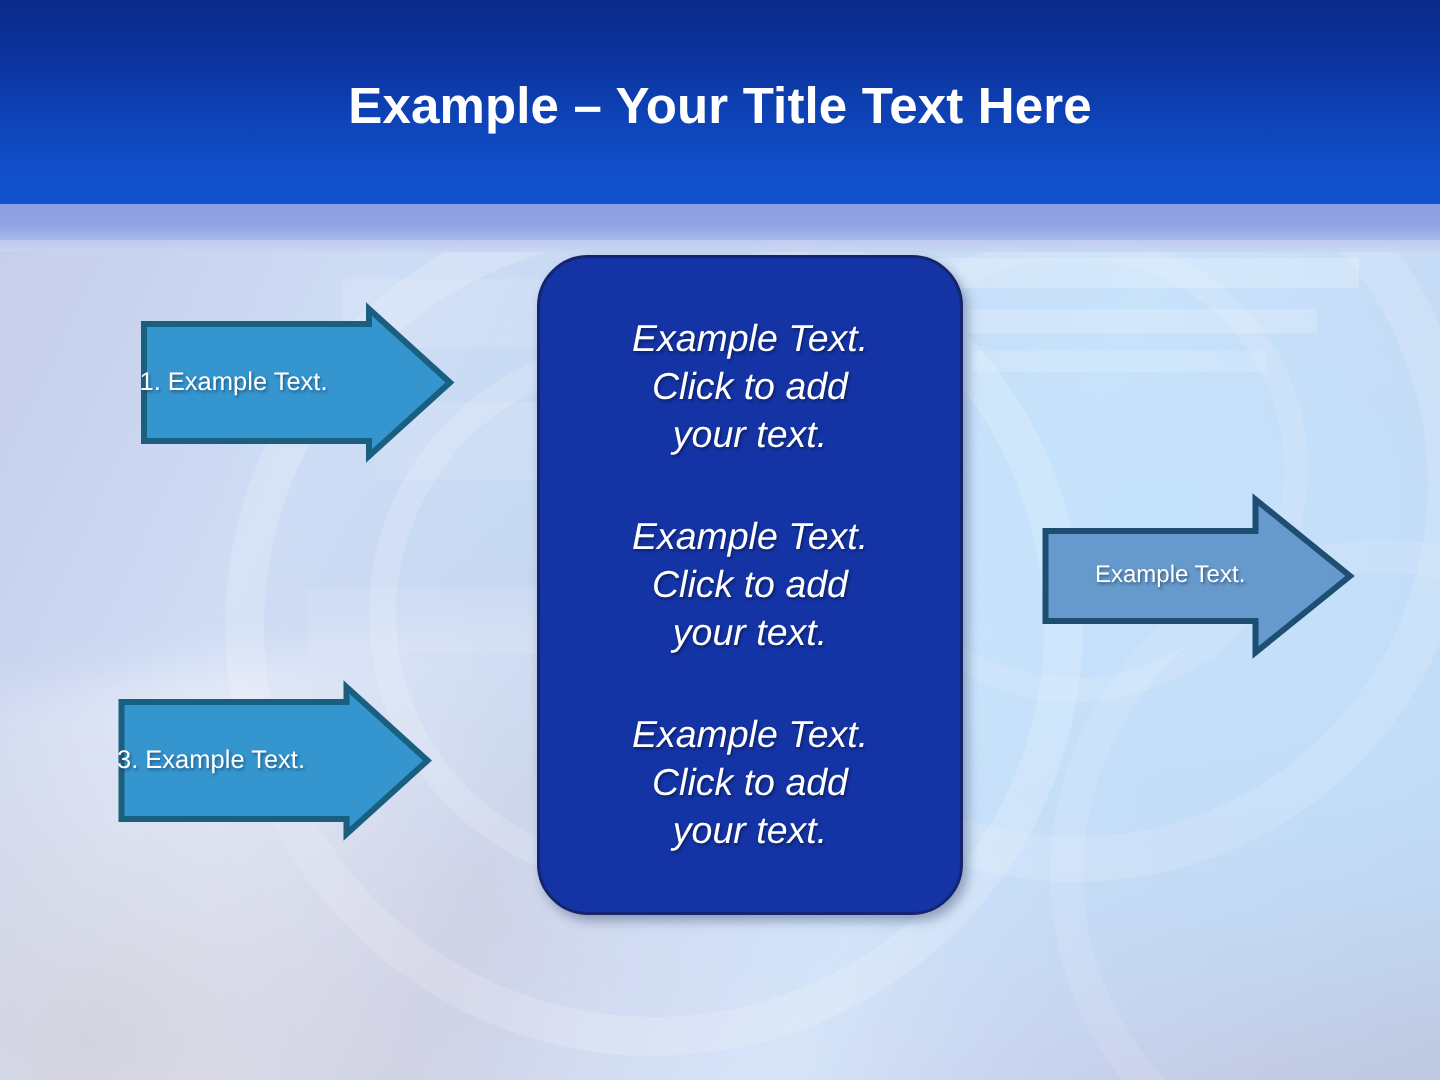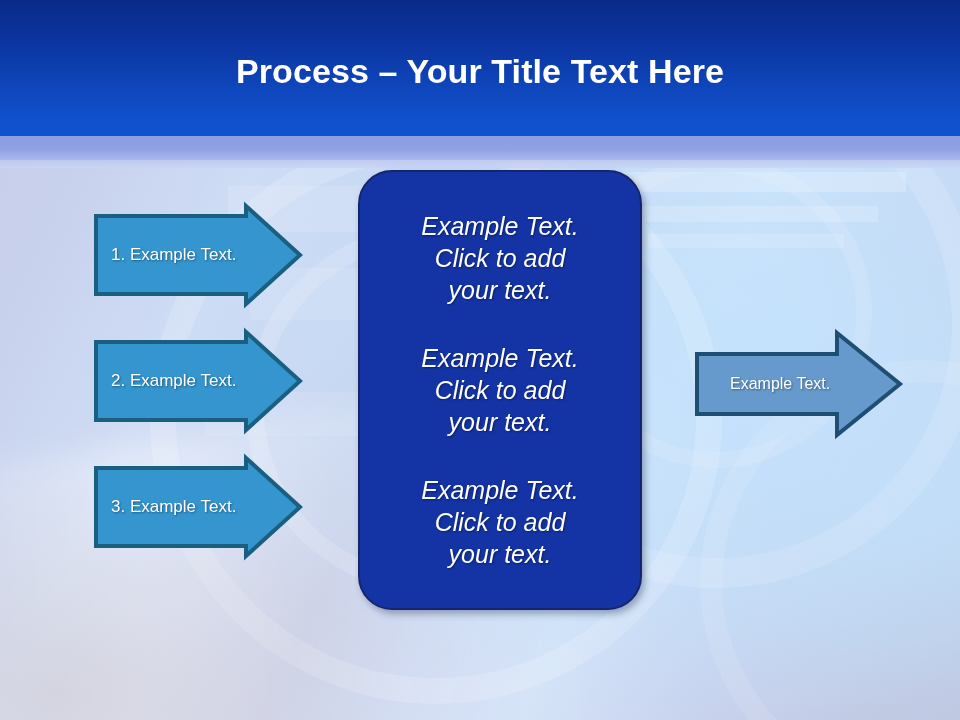--- a/index.html
+++ b/index.html
@@ -117,24 +117,24 @@
   .arrow .arrow-label {
     position: relative;
     color: #ffffff;
     font-size: 17px;
     line-height: 20px;
     white-space: nowrap;
     text-shadow: 1px 1px 2px rgba(20,45,70,0.55);
     z-index: 2;
   }
   .arrow-left   { width: 210px; height: 104px; }
-  .arrow-left .arrow-label { margin-left: 18px; }
+  .arrow-left .arrow-label { }
   .arrow-a1 { left: 93px;  top: 203px; }
   .arrow-a2 { left: 93px;  top: 329px; }
-  .arrow-a3 { left: 93px;  top: 455px; }
+  .arrow-a3 { left: 78px;  top: 455px; }
 
   .arrow-right { left: 694px; top: 329px; width: 210px; height: 110px; }
   .arrow-right .arrow-label { margin-left: 36px; font-size: 16px; }
 
   
   .center-box {
     position: absolute;
     left: 358px; top: 170px;
     width: 284px; height: 440px;
     background: #1434a5;
@@ -177,36 +177,30 @@
   <div class="wm-bar wm-bar4"></div>
   <div class="wm-bar wm-bar5"></div>
   <div class="wm-bar wm-bar6"></div>
   <div class="bg-streak"></div>
   <div class="bg-warmlow"></div>
 
   <div class="header-band"></div>
   <div class="header-strip"></div>
   <div class="header-strip2"></div>
   <div class="slide-title">
-    <span class="t-strong">Process</span><span class="t-rest"> – Your Title Text Here</span>
+    <span class="t-strong">Example</span><span class="t-rest"> – Your Title Text Here</span>
   </div>
 
   <div class="arrow arrow-left arrow-a1">
     <svg width="210" height="104" viewBox="0 0 210 104">
       <polygon points="3,13 153,13 153,3 207,52 153,101 153,91 3,91" fill="#3595ce" stroke="#1b5f80" stroke-width="4" stroke-linejoin="miter"></polygon>
     </svg>
     <span class="arrow-label">1. Example Text.</span>
   </div>
 
-  <div class="arrow arrow-left arrow-a2">
-    <svg width="210" height="104" viewBox="0 0 210 104">
-      <polygon points="3,13 153,13 153,3 207,52 153,101 153,91 3,91" fill="#3595ce" stroke="#1b5f80" stroke-width="4" stroke-linejoin="miter"></polygon>
-    </svg>
-    <span class="arrow-label">2. Example Text.</span>
-  </div>
 
   <div class="arrow arrow-left arrow-a3">
     <svg width="210" height="104" viewBox="0 0 210 104">
       <polygon points="3,13 153,13 153,3 207,52 153,101 153,91 3,91" fill="#3595ce" stroke="#1b5f80" stroke-width="4" stroke-linejoin="miter"></polygon>
     </svg>
     <span class="arrow-label">3. Example Text.</span>
   </div>
 
   <div class="center-box">
     <div class="center-block">Example Text.

